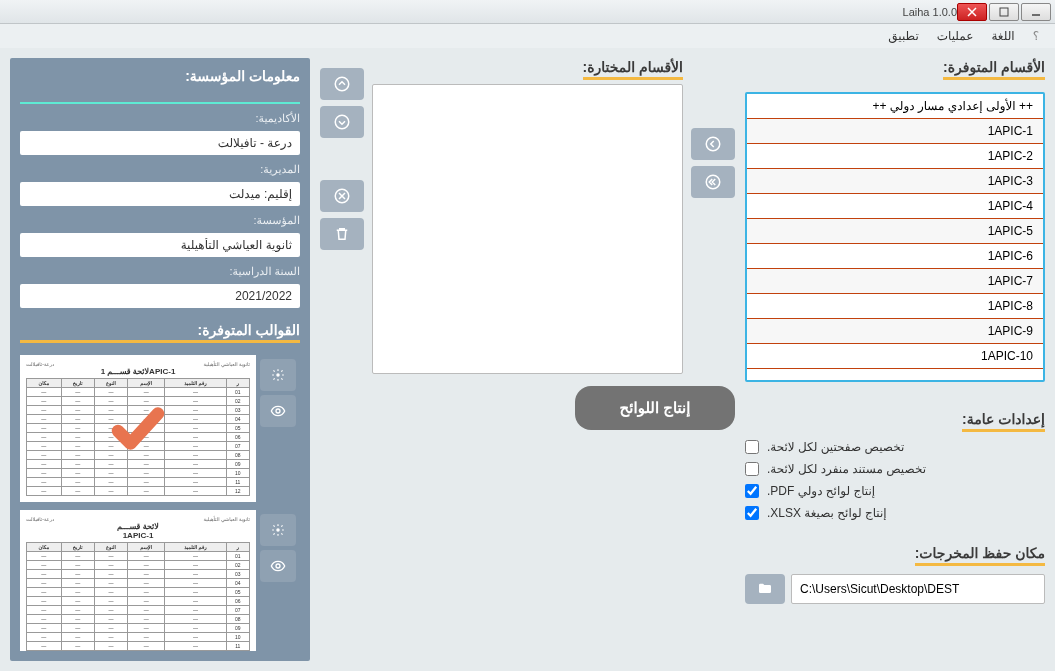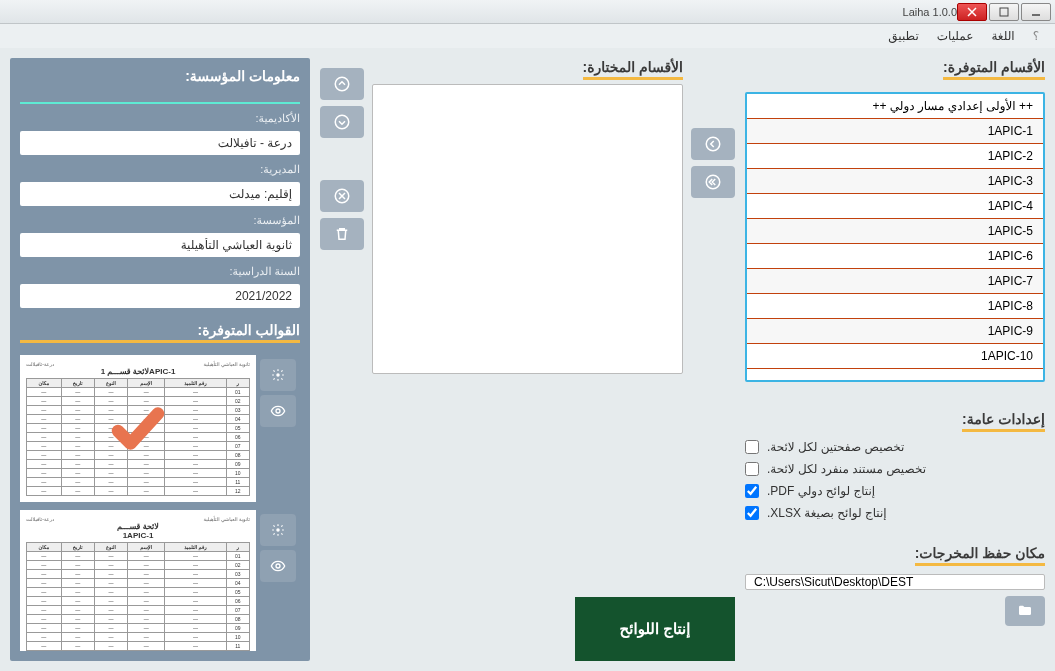--- a/index.html
+++ b/index.html
@@ -7,57 +7,57 @@
 .titlebar { height: 24px; background: linear-gradient(#f0f3f5,#e0e5e8); display: flex; align-items: center; padding: 0 4px; border-bottom: 1px solid #c0c5c8; }
 .titlebar .title { font-size: 11px; color: #444; margin-left: auto; margin-right: 0; direction: ltr; }
 .win-btns { display: flex; gap: 2px; direction: ltr; }
 .win-btn { width: 30px; height: 18px; border: 1px solid #888; border-radius: 2px; display: flex; align-items: center; justify-content: center; background: linear-gradient(#f5f5f5,#ddd); cursor: pointer; }
 .win-btn.close { background: linear-gradient(#e55,#c22); border-color: #a00; }
 .win-btn svg { width: 10px; height: 10px; }
 .menubar { height: 24px; display: flex; align-items: center; justify-content: flex-start; gap: 18px; padding: 0 16px; font-size: 12px; color: #333; background: #ecf0f2; }
 .menubar span:first-child { color: #888; }
 .content { display: flex; height: calc(671px - 48px); padding: 10px; gap: 10px; }
 .col-right { flex: 0 0 300px; display: flex; flex-direction: column; gap: 8px; }
-.col-mid { flex: 1; display: flex; flex-direction: column; justify-content: space-between; }
+.col-mid { flex: 1; display: flex; flex-direction: column; }
 .col-left { flex: 0 0 300px; background: #7f94a8; border-radius: 2px; padding: 10px; display: flex; flex-direction: column; gap: 6px; color: #fff; }
 .section-title { font-size: 14px; font-weight: bold; color: #3a3a3a; text-align: right; border-bottom: 3px solid #f4b942; padding-bottom: 2px; margin-bottom: 4px; display: inline-block; }
 .section-title-wrap { text-align: right; }
 .listbox { background: #fff; border: 2px solid #3cb4e4; border-radius: 2px; height: 290px; overflow-y: auto; font-size: 12px; }
 .listbox .item { padding: 5px 10px; text-align: right; border-bottom: 1px solid #c2410c; }
 .listbox .item:nth-child(even){ background: #f7f7f7; }
 .selected-box { background: #fff; border: 1px solid #bbb; border-radius: 2px; height: 290px; }
 .mid-row { display: flex; gap: 8px; align-items: flex-start; }
 .transfer-btns { display: flex; flex-direction: column; gap: 6px; margin-top: 70px; }
 .icon-btn { width: 44px; height: 32px; background: #a5b2bf; border-radius: 4px; display: flex; align-items: center; justify-content: center; cursor: pointer; }
 .icon-btn svg { width: 18px; height: 18px; fill: none; stroke: #fff; stroke-width: 2; }
 .settings { margin-top: 20px; }
 .cbrow { display: flex; align-items: center; gap: 8px; font-size: 12px; color: #333; padding: 4px 0; justify-content: flex-end; }
 .cbrow input { width: 14px; height: 14px; }
-.output-row { display: flex; gap: 6px; margin-top: 4px; flex-direction: column; }
+.output-row { display: flex; gap: 6px; margin-top: 4px; }
 .output-row input { flex: 1; height: 30px; border: 1px solid #bbb; border-radius: 2px; padding: 0 8px; font-size: 12px; text-align: left; direction: ltr; }
 .folder-btn { width: 40px; height: 30px; background: #a5b2bf; border-radius: 4px; display: flex; align-items: center; justify-content: center; cursor: pointer; }
 .left-title { font-size: 14px; font-weight: bold; text-align: right; border-bottom: 2px solid #5eead4; padding-bottom: 18px; }
 .field-label { font-size: 11px; text-align: right; color: #eaeef2; margin-top: 2px; }
 .field-input { height: 24px; background: #fff; border: none; border-radius: 2px; padding: 0 8px; font-size: 12px; color: #333; text-align: right; width: 100%; }
 .templates-title { font-size: 14px; font-weight: bold; text-align: right; border-bottom: 3px solid #f4b942; padding-bottom: 2px; margin-top: 8px; }
 .templates { flex: 1; overflow-y: auto; display: flex; flex-direction: column; gap: 8px; margin-top: 6px; }
 .tpl { background: #fff; border-radius: 2px; height: 150px; position: relative; display: flex; }
 .tpl-side { width: 44px; background: #7f94a8; display: flex; flex-direction: column; gap: 4px; padding: 4px; }
 .tpl-btn { height: 32px; background: #8fa1b2; border-radius: 4px; display: flex; align-items: center; justify-content: center; cursor: pointer; }
 .tpl-preview { flex: 1; background: #fff; position: relative; padding: 6px; font-size: 6px; color: #333; overflow: hidden; }
 .tpl-preview .hdr { text-align: center; font-size: 8px; font-weight: bold; margin-bottom: 2px; direction: ltr; }
 .tpl-preview .subhdr { display: flex; justify-content: space-between; font-size: 5px; color: #666; }
 .tpl-preview table { width: 100%; border-collapse: collapse; font-size: 5px; margin-top: 2px; }
 .tpl-preview td, .tpl-preview th { border: 1px solid #999; padding: 1px 2px; text-align: center; }
 .tpl-preview th { background: #eee; }
 .check-overlay { position: absolute; top: 50%; left: 50%; transform: translate(-50%,-50%); }
 .check-overlay svg { width: 60px; height: 60px; }
 .selected-col { flex: 1; display: flex; flex-direction: column; }
 .reorder-btns { display: flex; flex-direction: column; gap: 6px; margin-top: 10px; }
-.generate-btn { width: 160px; height: 64px; background: #14532d; border-radius: 0; color: #fff; font-size: 15px; font-weight: bold; display: flex; align-items: center; justify-content: center; margin-top: auto; align-self: flex-start; cursor: pointer; }
+.generate-btn { width: 160px; height: 44px; background: #737373; border-radius: 16px; color: #fff; font-size: 15px; font-weight: bold; display: flex; align-items: center; justify-content: center; margin-top: auto; align-self: flex-start; cursor: pointer; }
 .mid-bottom { display: flex; padding-top: 12px; }
 </style>
 </head>
 <body>
 
 <div class="titlebar">
   <div class="win-btns">
     <div class="win-btn close">
         <svg viewBox="0 0 10 10">
           <path d="M1 1L9 9M9 1L1 9" stroke="#fff" stroke-width="1.5"></path>

